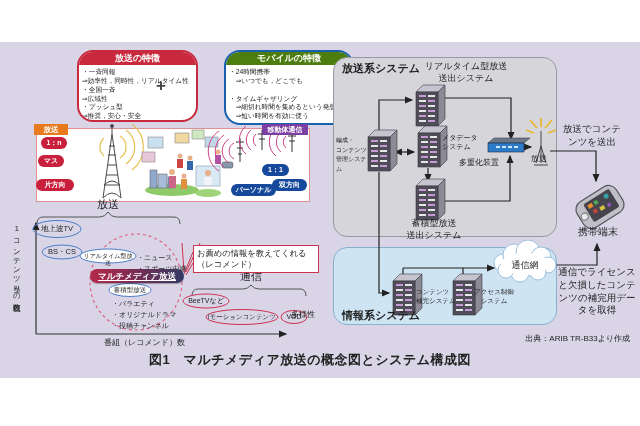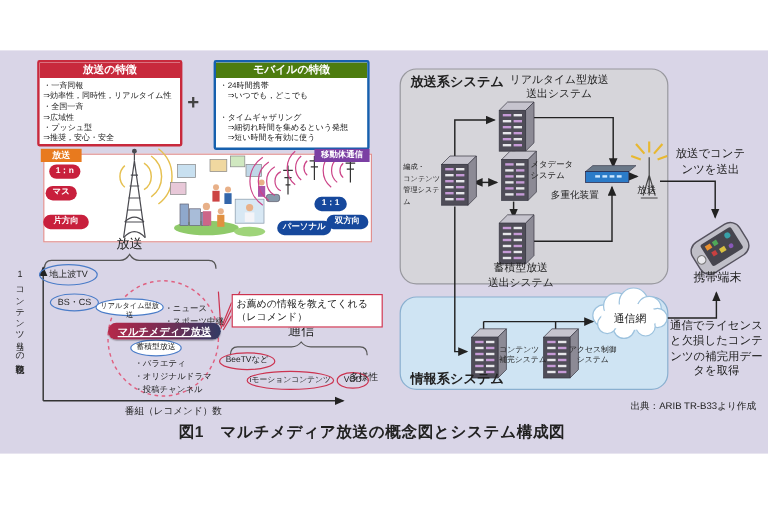--- a/index.html
+++ b/index.html
@@ -4,21 +4,21 @@
 <style>
   html,body{margin:0;padding:0;}
   #canvas{position:relative;width:640px;height:426px;background:#ffffff;overflow:hidden;
           font-family:"Liberation Sans","DejaVu Sans",sans-serif;color:#222;}
   .abs{position:absolute;}
   .band{left:0;top:42px;width:640px;height:336px;background:#d9d5e7;z-index:0;}
   .box{box-sizing:border-box;z-index:1;}
   .pre{white-space:pre-line;}
   .ctr{text-align:center;}
   
-  .featbox{background:#fff;border-radius:2px;overflow:hidden;}
+  .featbox{background:#fff;border-radius:16px;overflow:hidden;margin-left:46px;}
   .feathead{color:#fff;font-weight:bold;font-size:9px;line-height:13px;text-align:center;}
   .featbody{font-size:6.7px;line-height:1.32;padding:3px 3px;}
   .redbox{border:2px solid #c8293c;}
   .redbox .feathead{background:#c8293c;}
   .bluebox{border:2px solid #1660ae;}
   .bluebox .feathead{background:#4d7c0f;}
   
   .tag{color:#fff;font-size:7.5px;font-weight:bold;line-height:11px;text-align:center;z-index:3;}
   .pill{color:#fff;font-size:7px;font-weight:bold;line-height:12px;text-align:center;border-radius:10px;z-index:3;}
   

